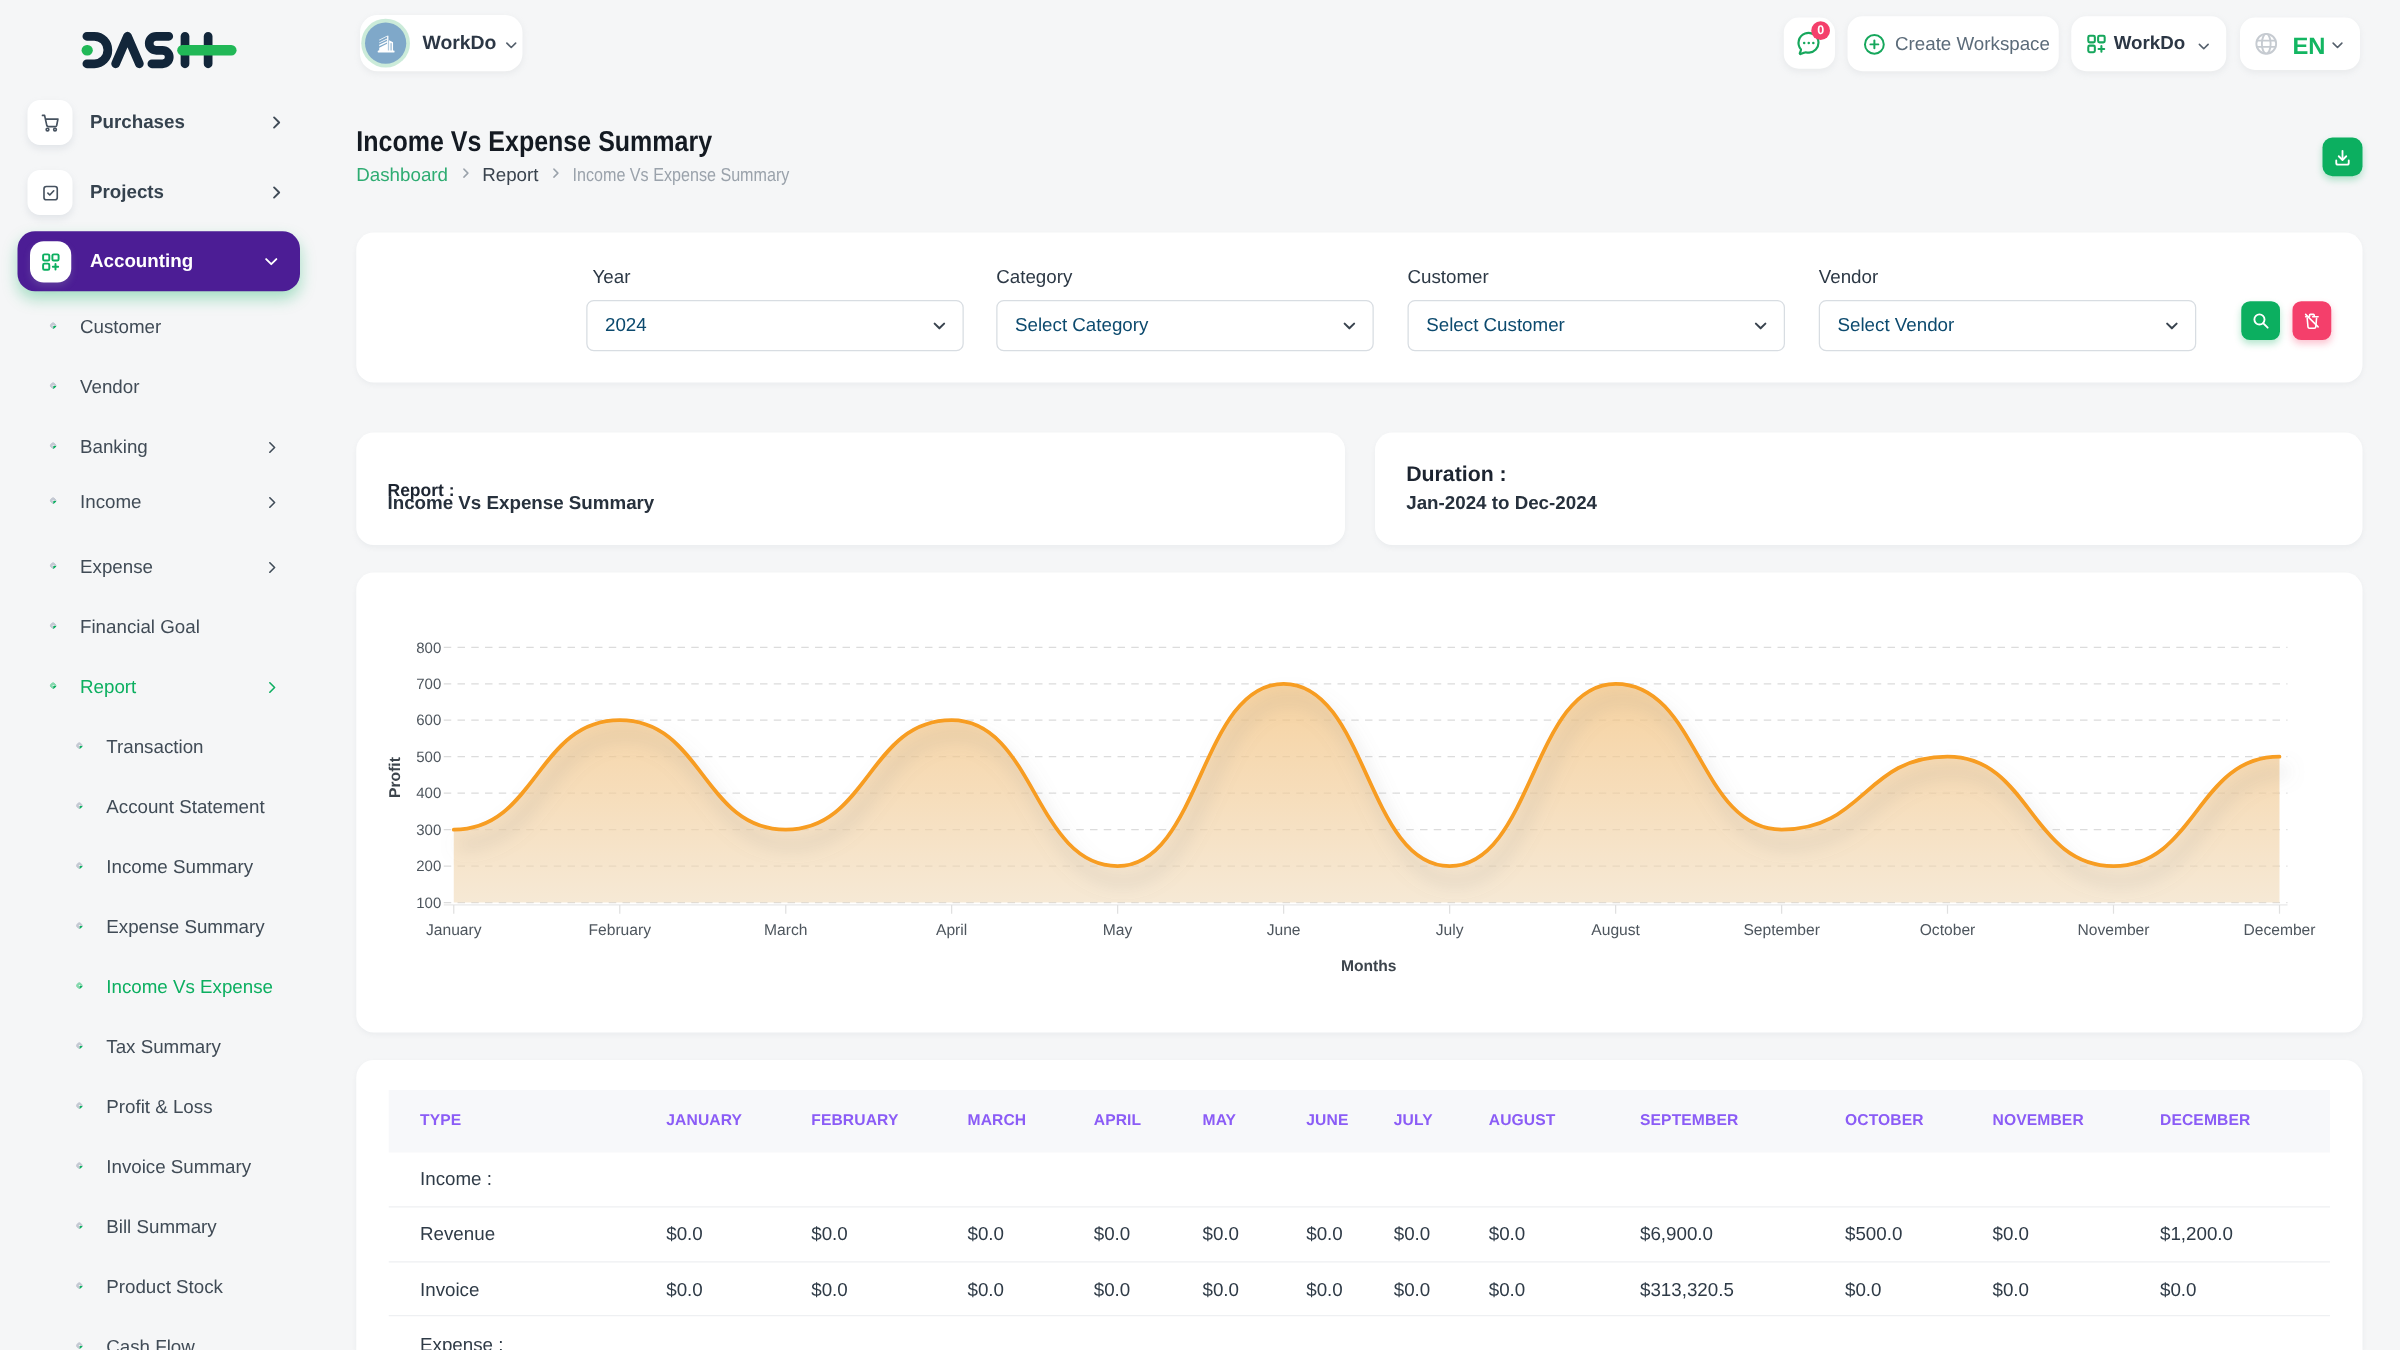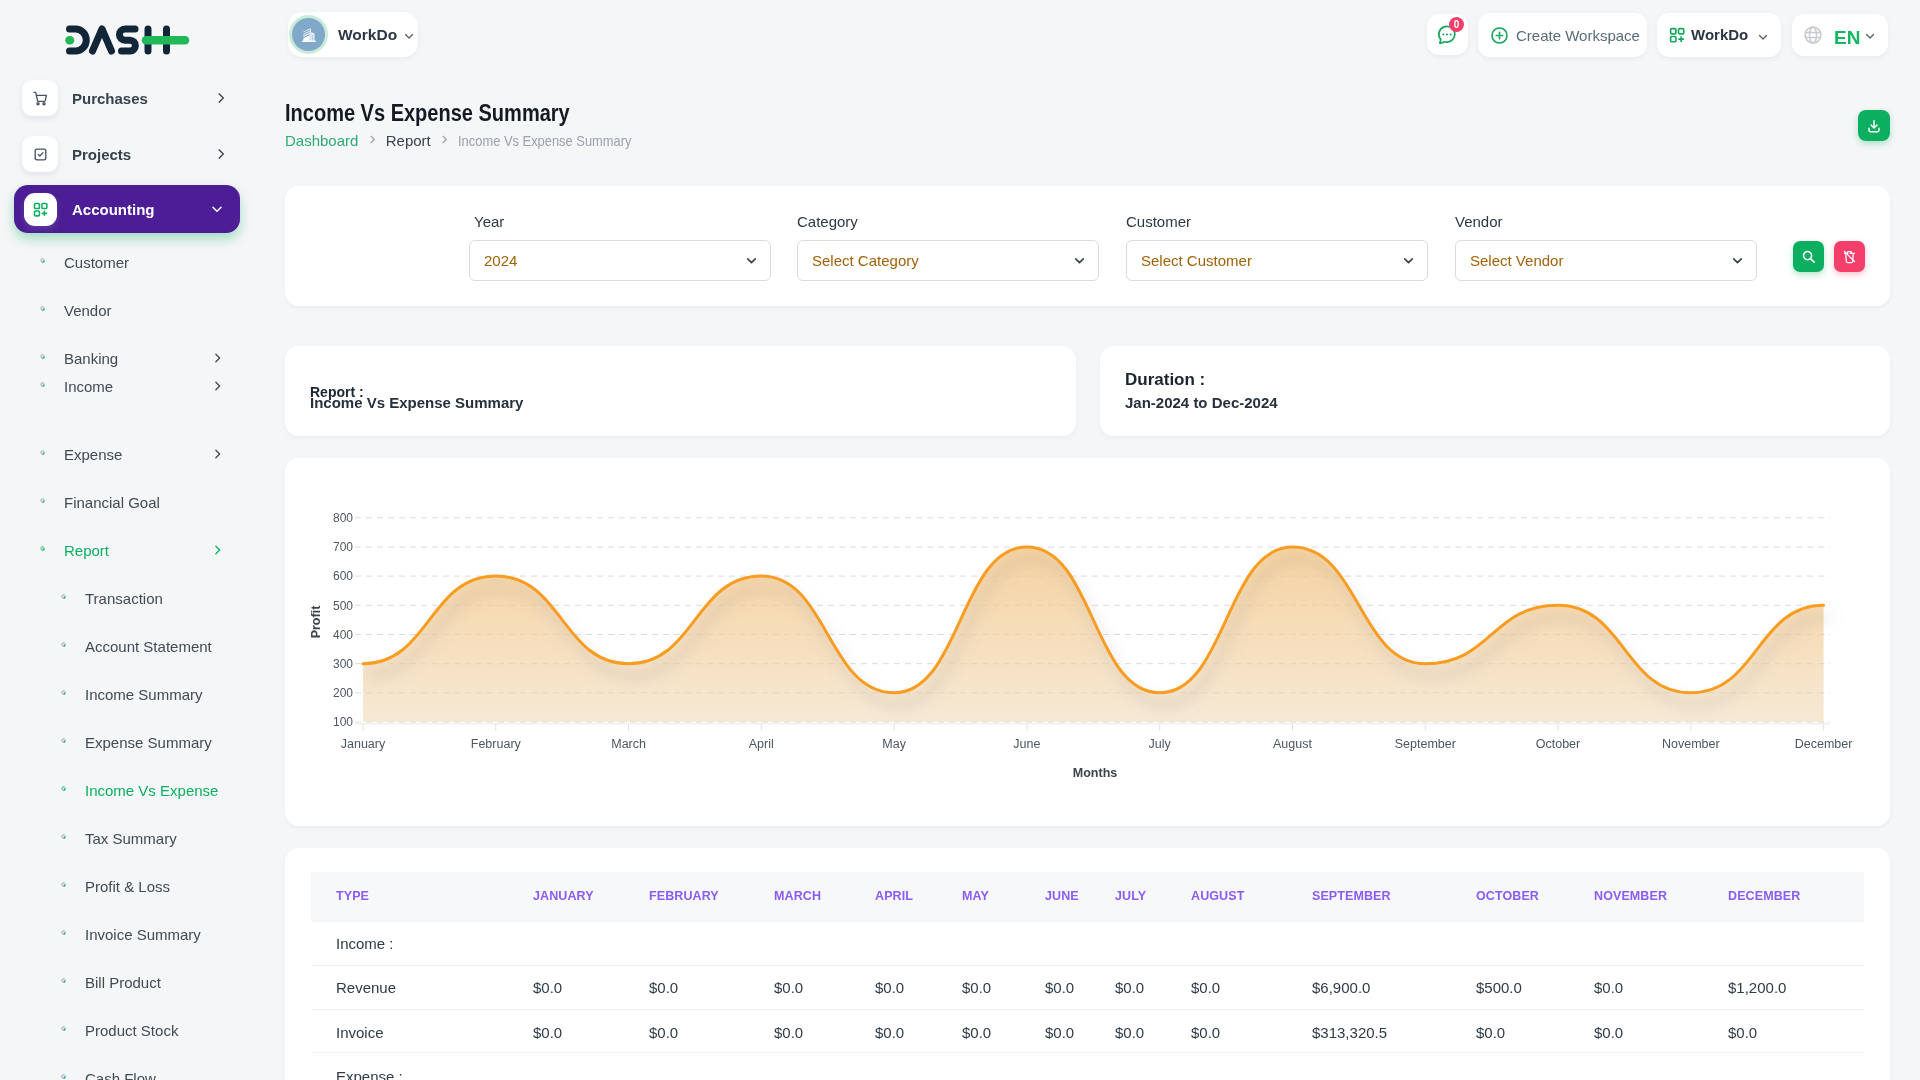--- a/index.html
+++ b/index.html
@@ -23,21 +23,21 @@
 .sublabel { position:absolute; left:64px; top:50%; transform:translateY(-50%); font-size:15px; font-weight:400; color:#404b56; }
 .sublabel2 { left:85px;text-align:center; }
 .green { color:#0caf60 !important; }
 .subchev { position:absolute; left:211px; top:50%; transform:translateY(-50%); }
 
 
 .pillbtn { position:absolute; background:#fff; border-radius:12px; box-shadow:0 2px 5px rgba(160,170,180,0.14); display:flex; align-items:center; }
 
 
 .flabel { position:absolute; font-size:15px; color:#2c3845; }
-.fselect { position:absolute; height:41px; border:1px solid #d8dde2; border-radius:6px; background:#fff; font-size:15px; color:#a16207; display:flex; align-items:center; padding-left:14px; }
+.fselect { position:absolute; height:41px; border:1px solid #d8dde2; border-radius:6px; background:#fff; font-size:15px; color:#0c4a6e; display:flex; align-items:center; padding-left:14px; }
 .fselect svg { position:absolute; right:12px; top:13px; }
 .fselect svg polyline { stroke-width:3; }
 .sqbtn { position:absolute; width:31px; height:31px; border-radius:7px; display:flex; align-items:center; justify-content:center; }
 
 
 #tablecard { overflow:hidden; }
 .th { position:absolute; font-size:12.5px; font-weight:700; color:#8b5cf6; letter-spacing:0.1px; }
 .td { position:absolute; font-size:15px; color:#2f3b47; }
 .rowline { position:absolute; left:26px; width:1553px; height:1px; background:#eef0f2; }
 </style>
@@ -372,21 +372,21 @@
     <span class="subbullet"></span>
     <span class="sublabel">Vendor</span>
   </div>
 <div class="subitem" style="top:348px;">
     <span class="subbullet"></span>
     <span class="sublabel">Banking</span>
   <svg class="subchev" width="13" height="13" viewBox="0 0 24 24" fill="none" stroke="#3f4b57" stroke-width="2.4" stroke-linecap="round" stroke-linejoin="round">
       <polyline points="9 5 16 12 9 19"></polyline>
     </svg>
   </div>
-<div class="subitem" style="top:376px;">
+<div class="subitem" style="top:392px;">
     <span class="subbullet"></span>
     <span class="sublabel">Income</span>
   <svg class="subchev" width="13" height="13" viewBox="0 0 24 24" fill="none" stroke="#3f4b57" stroke-width="2.4" stroke-linecap="round" stroke-linejoin="round">
       <polyline points="9 5 16 12 9 19"></polyline>
     </svg>
   </div>
 <div class="subitem" style="top:444px;">
     <span class="subbullet"></span>
     <span class="sublabel">Expense</span>
   <svg class="subchev" width="13" height="13" viewBox="0 0 24 24" fill="none" stroke="#3f4b57" stroke-width="2.4" stroke-linecap="round" stroke-linejoin="round">
@@ -431,21 +431,21 @@
 <div class="subitem" style="top:876px;">
     <span class="subbullet subbullet2"></span>
     <span class="sublabel sublabel2">Profit &amp; Loss</span>
   </div>
 <div class="subitem" style="top:924px;">
     <span class="subbullet subbullet2"></span>
     <span class="sublabel sublabel2">Invoice Summary</span>
   </div>
 <div class="subitem" style="top:972px;">
     <span class="subbullet subbullet2"></span>
-    <span class="sublabel sublabel2">Bill Product</span>
+    <span class="sublabel sublabel2">Bill Summary</span>
   </div>
 <div class="subitem" style="top:1020px;">
     <span class="subbullet subbullet2"></span>
     <span class="sublabel sublabel2">Product Stock</span>
   </div>
 <div class="subitem" style="top:1068px;">
     <span class="subbullet subbullet2"></span>
     <span class="sublabel sublabel2">Cash Flow</span>
   </div>
 

